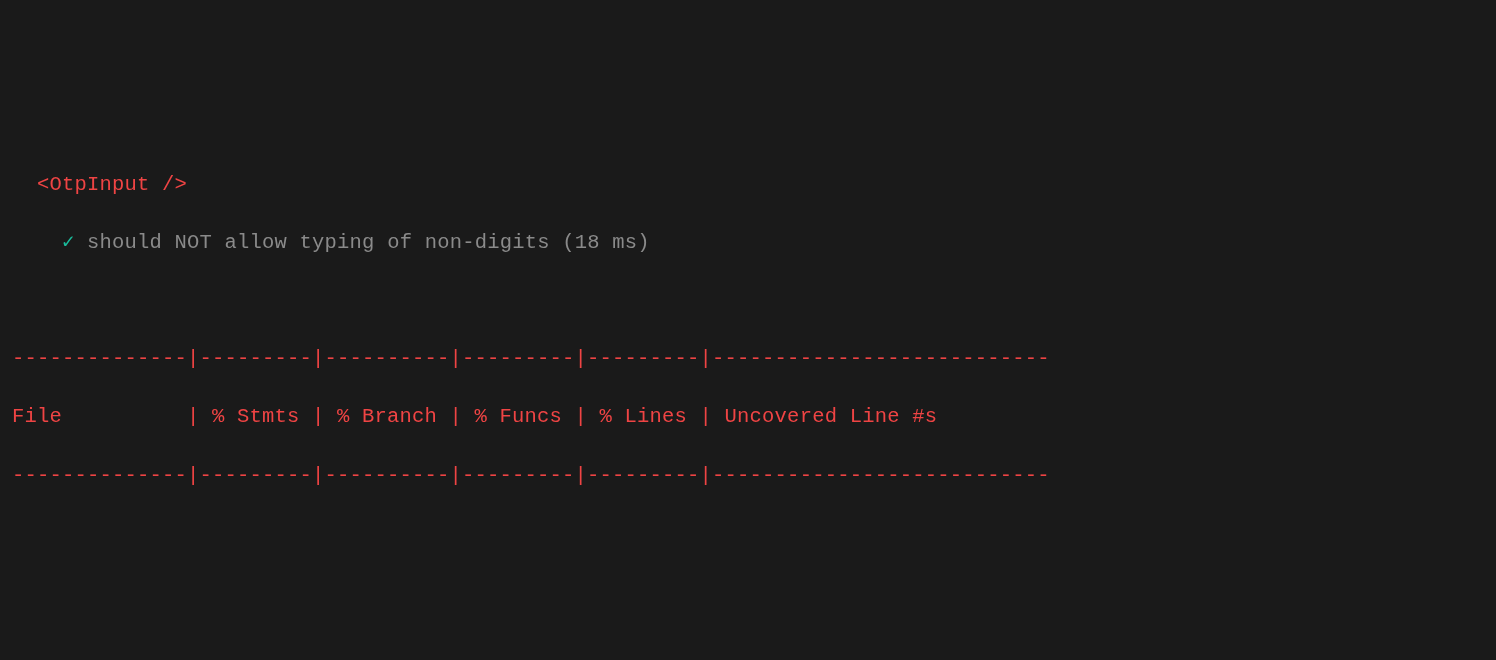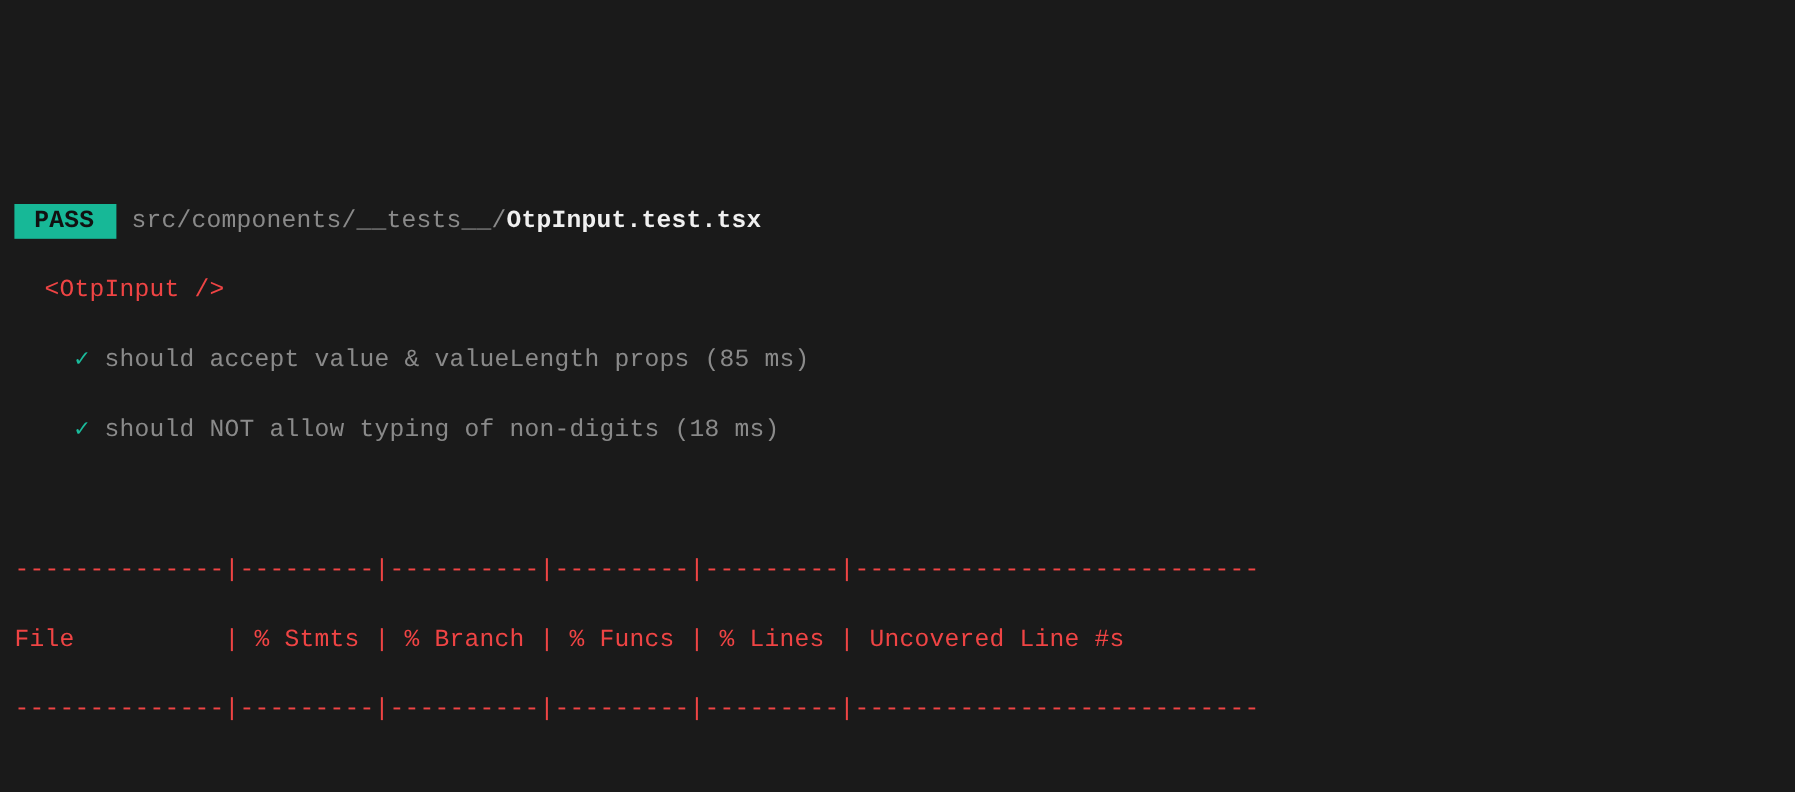--- a/index.html
+++ b/index.html
@@ -40,23 +40,21 @@
   .line {
     display: block;
   }
 </style>
 </head>
 <body>
 
 
 
 <div>
-<span class="line"><span class="pass-badge"> PASS </span> <span class="dim">src/components/__tests__/</span><span class="bright-white">OtpInput.test.tsx</span></span>
 <span class="line white">  <span>&lt;OtpInput /&gt;</span></span>
-<span class="line">    <span class="green-check">✓</span> <span class="dim">should accept value &amp; valueLength props (85 ms)</span></span>
 <span class="line">    <span class="green-check">✓</span> <span class="dim">should NOT allow typing of non-digits (18 ms)</span></span>
 <span class="line"> </span>
 <span class="line white">--------------|---------|----------|---------|---------|---------------------------</span>
 <span class="line white">File          | % Stmts | % Branch | % Funcs | % Lines | Uncovered Line #s         </span>
 <span class="line white">--------------|---------|----------|---------|---------|---------------------------</span>
 
 
 
 
 

